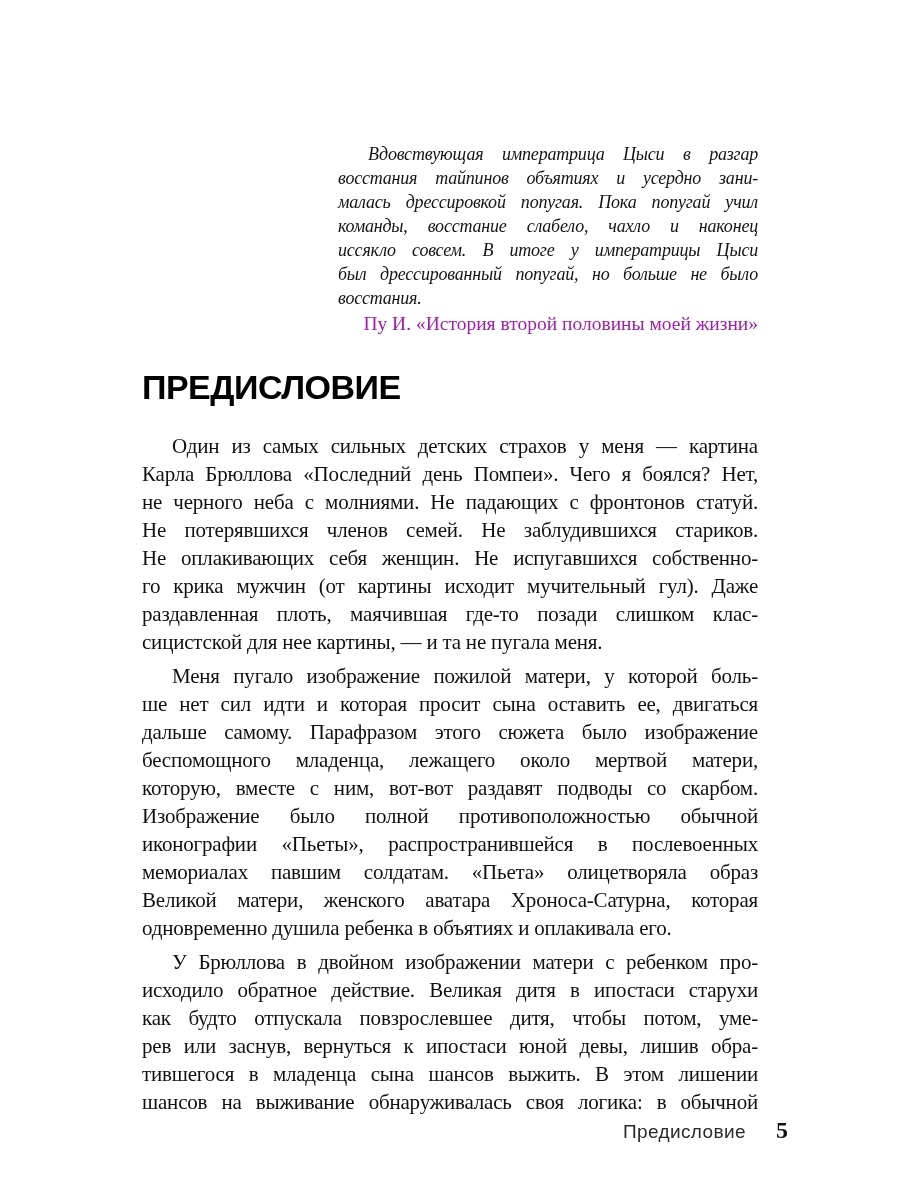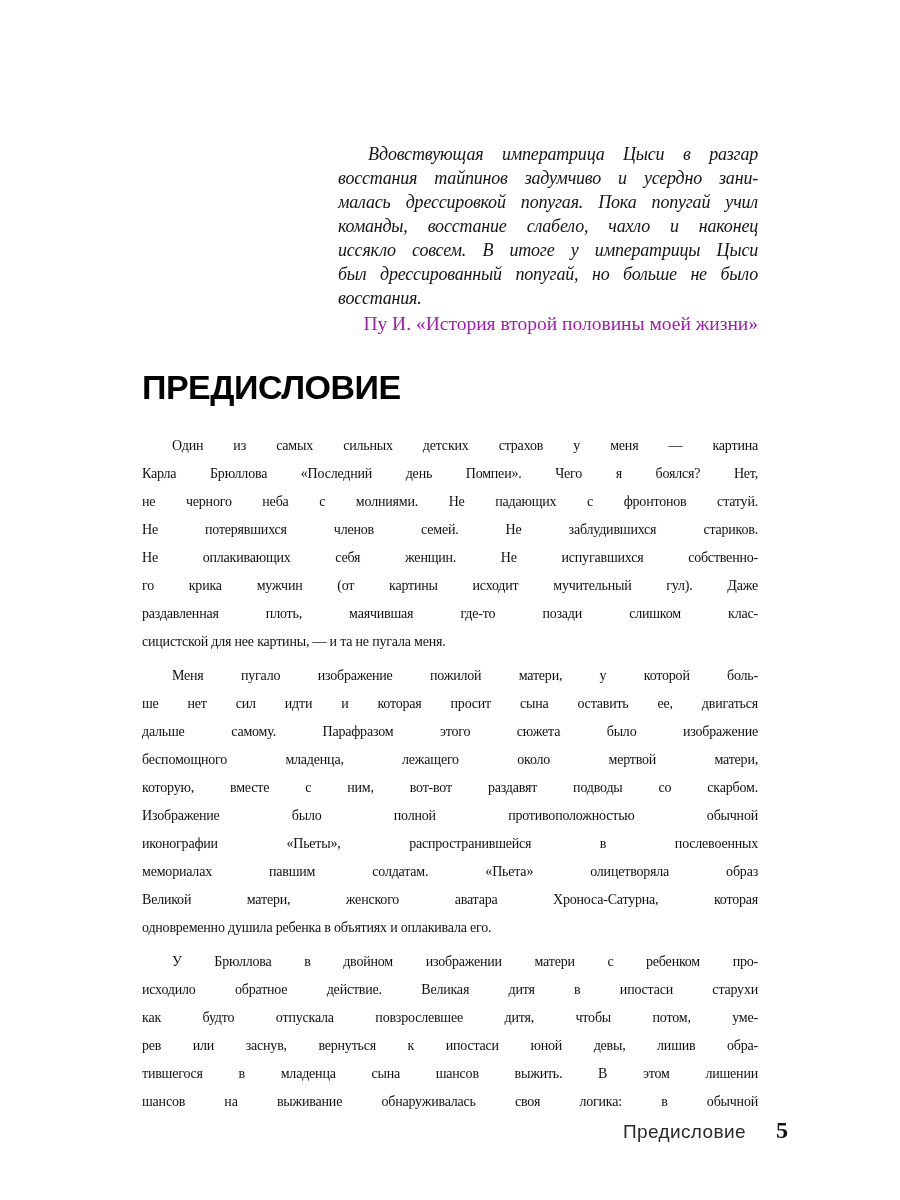--- a/index.html
+++ b/index.html
@@ -46,21 +46,21 @@
     font-weight: 700;
     font-size: 34px;
     line-height: 34px;
     letter-spacing: -0.5px;
     color: #000000;
   }
   
   .body-text {
     margin-top: 28px;
     font-family: "Liberation Serif", "DejaVu Serif", serif;
-    font-size: 14px;
+    font-size: 21px;
     line-height: 28px;
     letter-spacing: -0.2px;
     color: #101010;
   }
   .paragraph { margin-top: 6px; }
   .paragraph:first-child { margin-top: 0; }
   
   .tline {
     text-align: justify;
     text-align-last: justify;
@@ -90,21 +90,21 @@
     color: #111111;
   }
 </style>
 </head>
 <body>
 
 <div class="page">
 
   <div class="epigraph" id="epigraph">
       <div class="tline indent">Вдовствующая императрица Цыси в разгар</div>
-      <div class="tline">восстания тайпинов задумчиво и усердно зани-</div>
+      <div class="tline">восстания тайпинов объятиях и усердно зани-</div>
       <div class="tline">малась дрессировкой попугая. Пока попугай учил</div>
       <div class="tline">команды, восстание слабело, чахло и наконец</div>
       <div class="tline">иссякло совсем. В итоге у императрицы Цыси</div>
       <div class="tline">был дрессированный попугай, но больше не было</div>
       <div class="tline lastline">восстания.</div>
     </div>
 
   <div class="attribution">Пу И. «История второй половины моей жизни»</div>
 
   <h1 class="heading">ПРЕДИСЛОВИЕ</h1>

